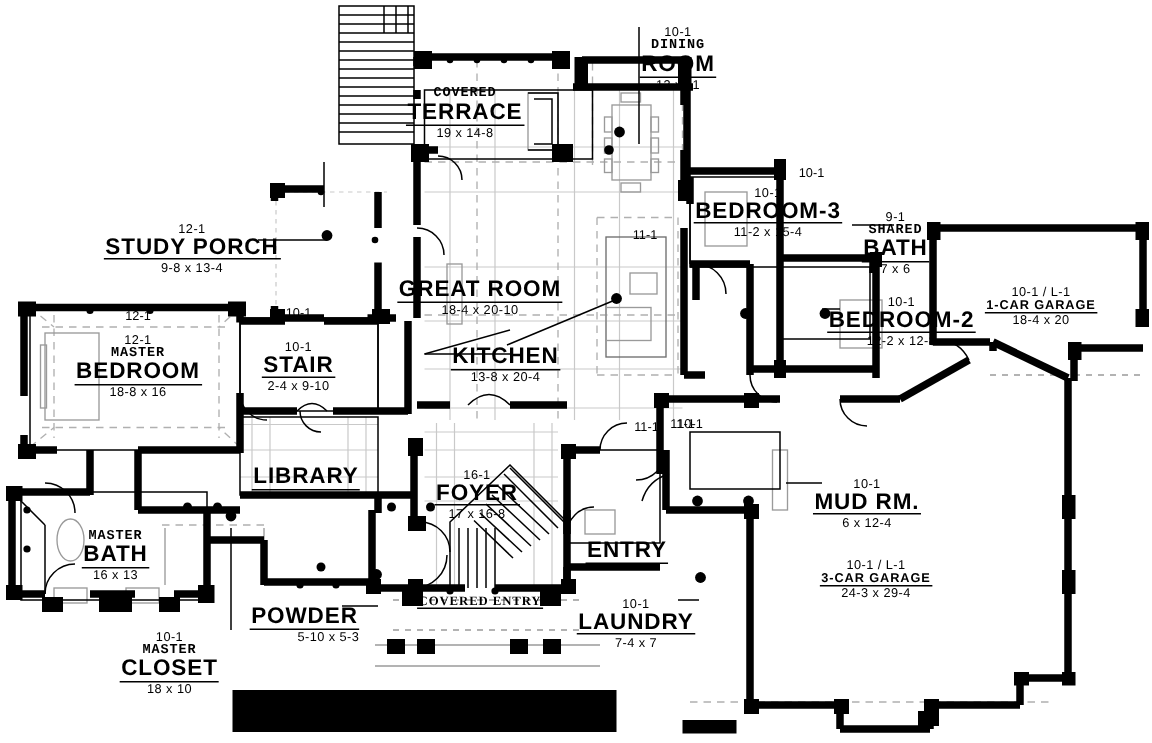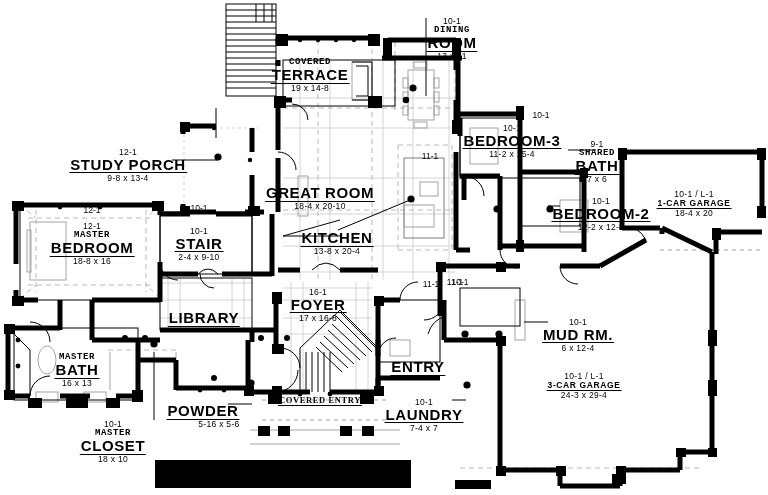--- a/index.html
+++ b/index.html
@@ -499,39 +499,39 @@
         <span class="dim">18-8 x 16</span>
       </div>
       <div class="lbl" style="left: 199px; top: 227px; transform: translateX(-50%);">
         <span class="ceil">10-1</span>
         <span class="nm">STAIR</span>
         <span class="dim">2-4 x 9-10</span>
       </div>
       <div class="lbl" style="left: 204px; top: 310px; transform: translateX(-50%);">
         <span class="nm">LIBRARY</span>
       </div>
-      <div class="lbl" style="left: 318px; top: 288px; transform: translateX(-50%);">
+      <div class="lbl" style="left: 318px; top: 312px; transform: translateX(-50%);">
         <span class="ceil">16-1</span>
         <span class="nm">FOYER</span>
         <span class="dim">17 x 16-8</span>
       </div>
       <div class="lbl" style="left: 77px; top: 353px; transform: translateX(-50%);">
         <span class="nm2">MASTER</span>
         <span class="nm">BATH</span>
         <span class="dim">16 x 13</span>
       </div>
       <div class="lbl" style="left: 113px; top: 420px; transform: translateX(-50%);">
         <span class="ceil">10-1</span>
         <span class="nm2">MASTER</span>
         <span class="nm">CLOSET</span>
         <span class="dim">18 x 10</span>
       </div>
       <div class="lbl" style="left: 203px; top: 403px; transform: translateX(-50%); text-align: right;">
         <span class="nm">POWDER</span>
-        <span class="dim">5-16 x 5-6</span>
+        <span class="dim">5-10 x 5-3</span>
       </div>
       <div class="lbl small" style="left: 320px; top: 396px; transform: translateX(-50%); font-family: Liberation Serif, serif;">
         <span class="nm">COVERED  ENTRY</span>
       </div>
       <div class="lbl" style="left: 418px; top: 359px; transform: translateX(-50%);">
         <span class="nm">ENTRY</span>
       </div>
       <div class="lbl" style="left: 424px; top: 398px; transform: translateX(-50%);">
         <span class="ceil">10-1</span>
         <span class="nm">LAUNDRY</span>

